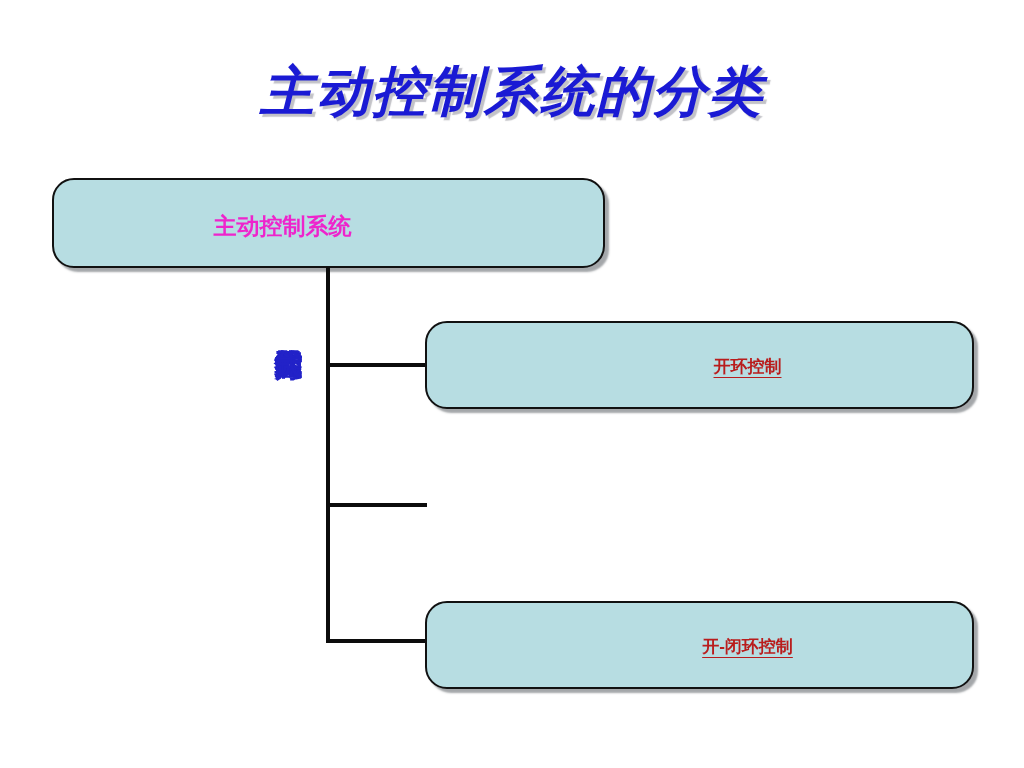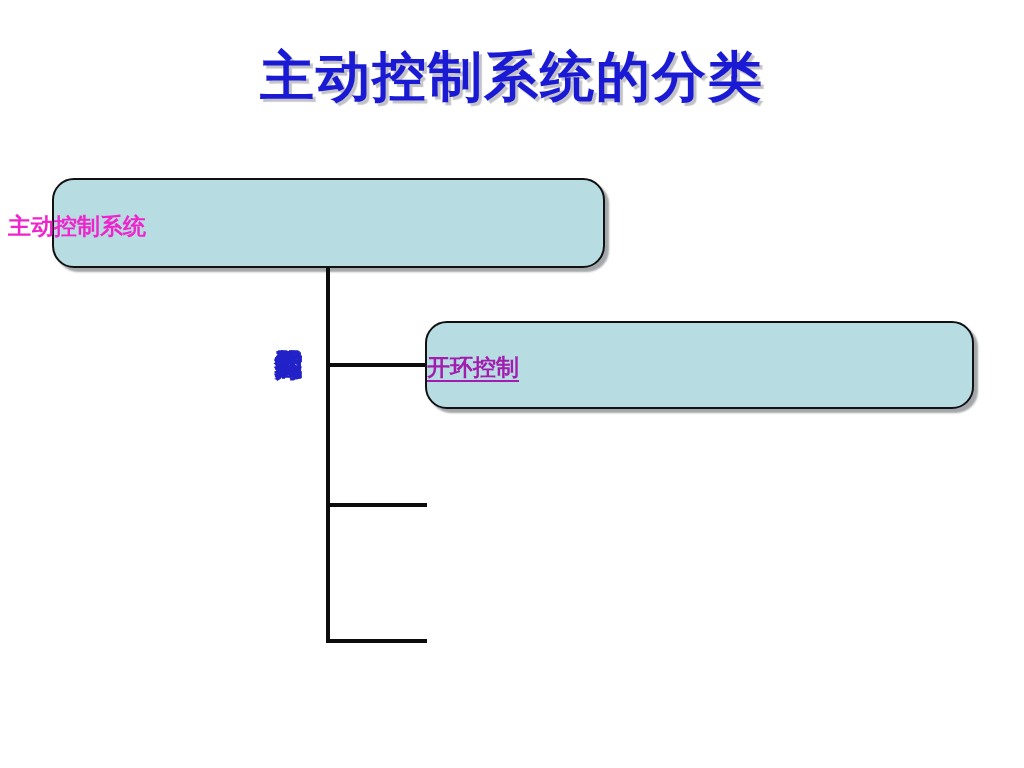--- a/index.html
+++ b/index.html
@@ -19,46 +19,48 @@
     position: relative;
     width: 1024px;
     height: 768px;
     background: #ffffff;
   }
 
   
   .slide-title {
     position: absolute;
     left: 0;
-    top: 44px;
+    top: 59px;
     width: 1024px;
     text-align: center;
     font-family: "Liberation Sans", "DejaVu Sans", sans-serif;
     font-weight: bold;
     font-size: 54px;
     line-height: 64px;
     letter-spacing: 2px;
     color: #1a1ad4;
     text-shadow: 3px 3px 1px rgba(120,120,130,0.45);
     white-space: nowrap;
+    font-style: italic;
   }
 
   
   .node-box {
     position: absolute;
     box-sizing: border-box;
     background: #b7dde2;
     border: 2px solid #111111;
     border-radius: 22px;
     box-shadow: 4px 4px 2px rgba(90,95,100,0.55);
   }
   .node-label {
     position: absolute;
     left: 0;
     width: 100%;
+    text-align: center;
     white-space: nowrap;
   }
 
   
   #box-root {
     left: 52px;
     top: 178px;
     width: 553px;
     height: 90px;
   }
@@ -79,25 +81,26 @@
     height: 88px;
   }
   #box-open   { top: 321px; }
   #box-closed { top: 461px; }
   #box-mixed  { top: 601px; }
 
   .branch-box .node-label {
     top: 30px;
     font-family: "Liberation Sans", "DejaVu Sans", sans-serif;
     font-weight: bold;
-    font-size: 23px;
+    font-size: 17px;
     line-height: 28px;
-    color: #a21caf;
+    color: #b91c1c;
     text-decoration: underline;
     text-underline-offset: 5px;
+    margin-left: 48px;
   }
 
   
   .conn {
     position: absolute;
     background: #0c0c0c;
   }
   #trunk {
     left: 326px;
     top: 267px;
@@ -146,14 +149,17 @@
   <div class="conn stub" id="stub-closed"></div>
   <div class="conn stub" id="stub-mixed"></div>
 
   <div id="side-caption">控制器的工作方式</div>
 
   <div class="node-box branch-box" id="box-open">
     <span class="node-label">开环控制</span>
   </div>
 
 
+  <div class="node-box branch-box" id="box-mixed">
+    <span class="node-label">开-闭环控制</span>
+  </div>
 
 </div>
 
 </body></html>

